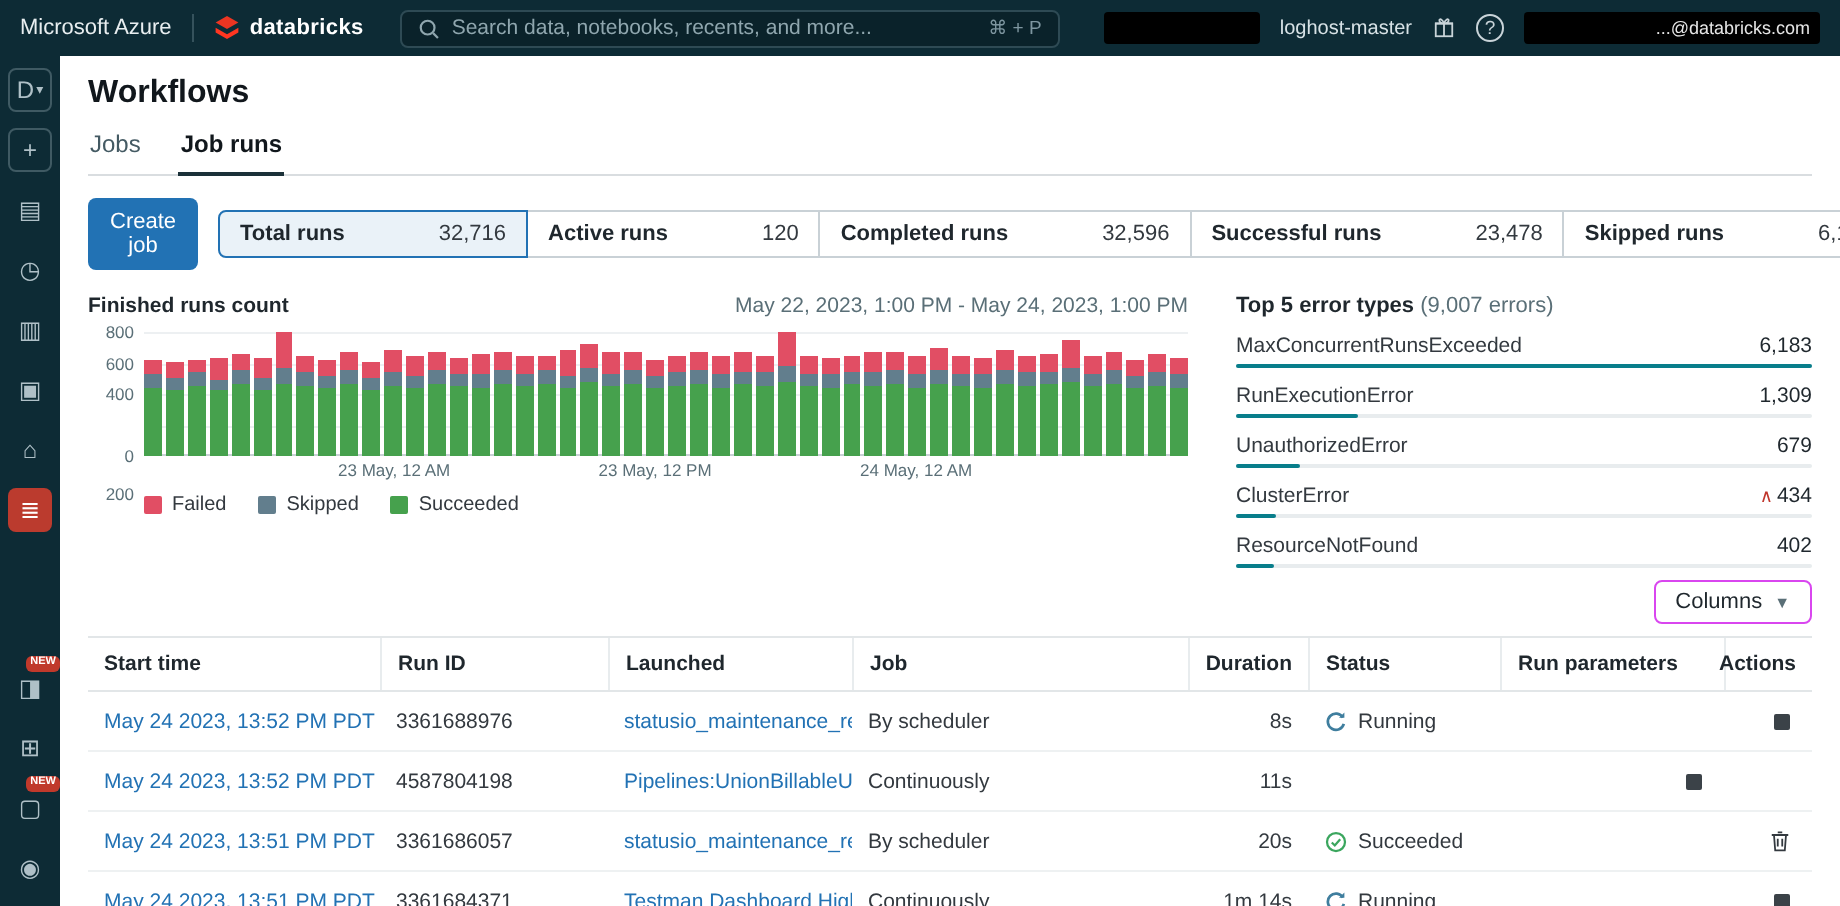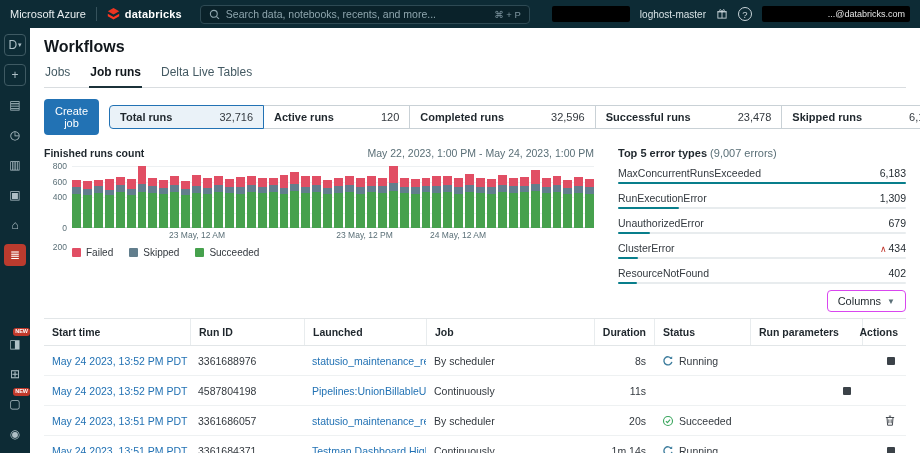--- a/index.html
+++ b/index.html
@@ -200,21 +200,20 @@
       <span class="sb-glyph">◉</span>
     </div>
   </nav>
 
 <main class="content">
   <h1 class="page-title">Workflows</h1>
 
   <div class="tabs" id="tabs">
       <div class="tab">Jobs</div>
       <div class="tab active">Job runs</div>
-      <div class="tab">Delta Live Tables</div>
     </div>
 
   <div class="stats-row">
     <button class="btn-primary">Create job</button>
     <div class="stats" id="stats">
         <div class="stat selected">
           <span class="stat-lbl">Total runs</span>
           <span class="stat-val">32,716</span>
         </div>
         <div class="stat">
@@ -499,21 +498,21 @@
             </div>
             <div class="bar">
               <div class="seg" style="height: 8.1375px; background: rgb(225, 78, 100);"></div>
               <div class="seg" style="height: 6.2px; background: rgb(98, 126, 141);"></div>
               <div class="seg" style="height: 34.4875px; background: rgb(70, 161, 77);"></div>
             </div>
           </div>
         </div>
       <div class="xticks" id="xticks">
           <span class="xtick" style="left: 23.9583%;">23 May, 12 AM</span>
-          <span class="xtick" style="left: 48.9583%; margin-left: 37px;">23 May, 12 PM</span>
+          <span class="xtick" style="left: 48.9583%;">23 May, 12 PM</span>
           <span class="xtick" style="left: 73.9583%;">24 May, 12 AM</span>
         </div>
       <div class="legend" id="legend">
           <div class="lg-item">
             <span class="lg-swatch" style="background: rgb(225, 78, 100);"></span>
             <span class="lg-label">Failed</span>
           </div>
           <div class="lg-item">
             <span class="lg-swatch" style="background: rgb(98, 126, 141);"></span>
             <span class="lg-label">Skipped</span>

